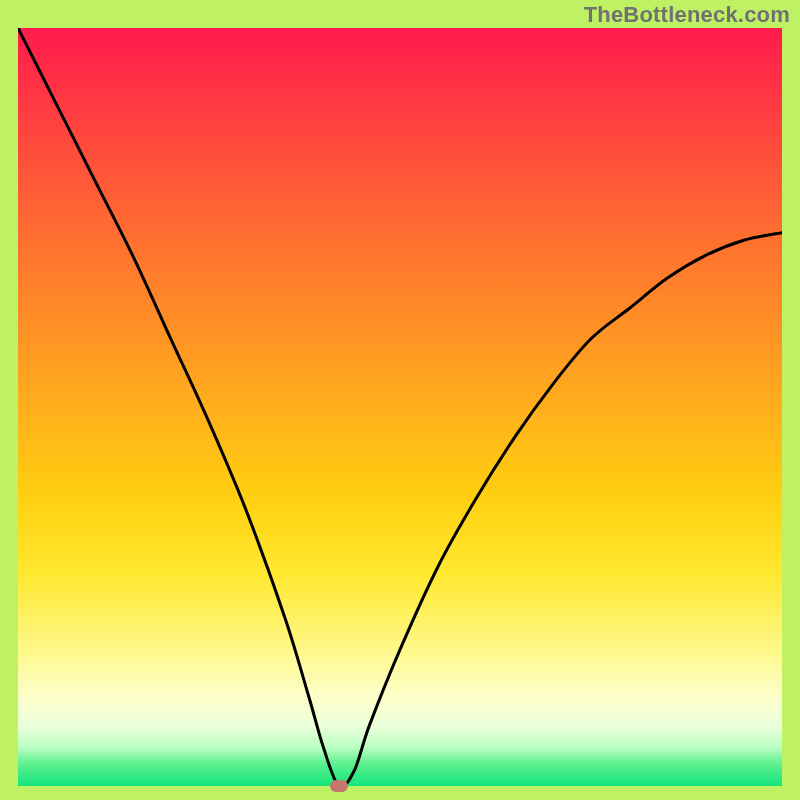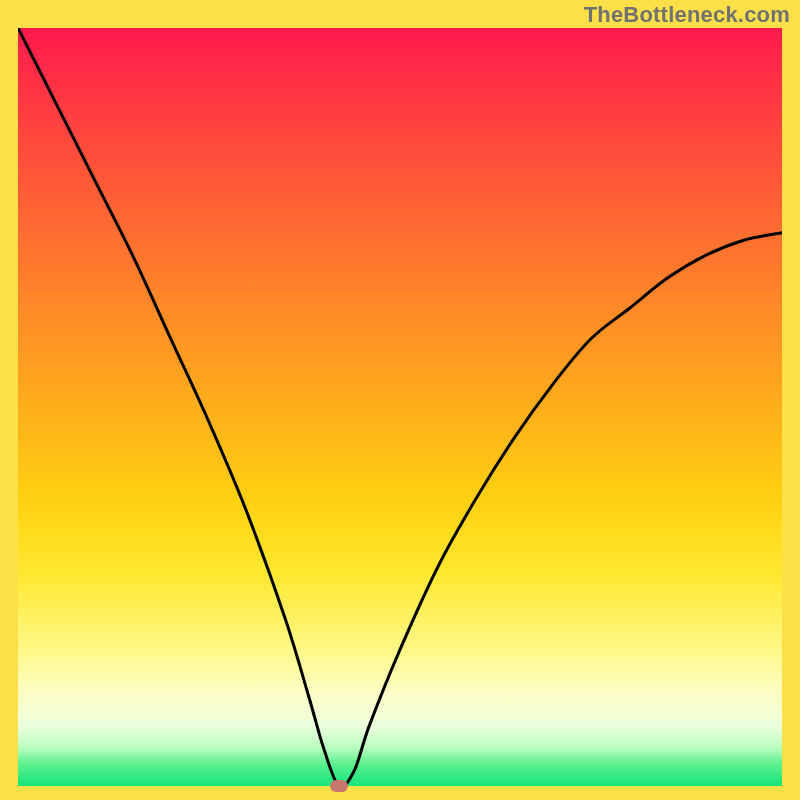--- a/index.html
+++ b/index.html
@@ -1,21 +1,21 @@
 <!DOCTYPE html>
 <html><head>
 <meta charset="utf-8">
 <style>
   * { margin: 0; padding: 0; box-sizing: border-box; }
   html, body { width: 800px; height: 800px; overflow: hidden; background: #000; }
   .frame {
     position: relative;
     width: 800px;
     height: 800px;
-    background: #fde047;
+    background: #bef264;
   }
   .watermark {
     position: absolute;
     top: 2px;
     right: 10px;
     color: #717171;
     font-family: Arial, Helvetica, sans-serif;
     font-size: 22px;
     font-weight: 600;
     letter-spacing: 0.2px;

